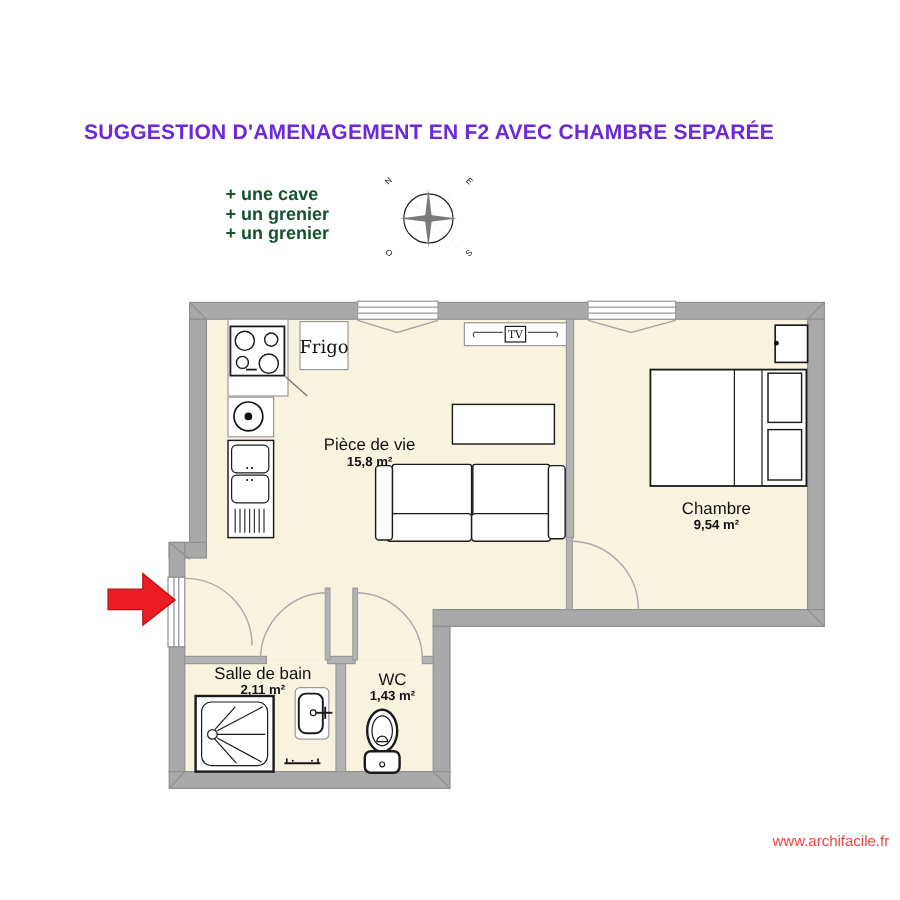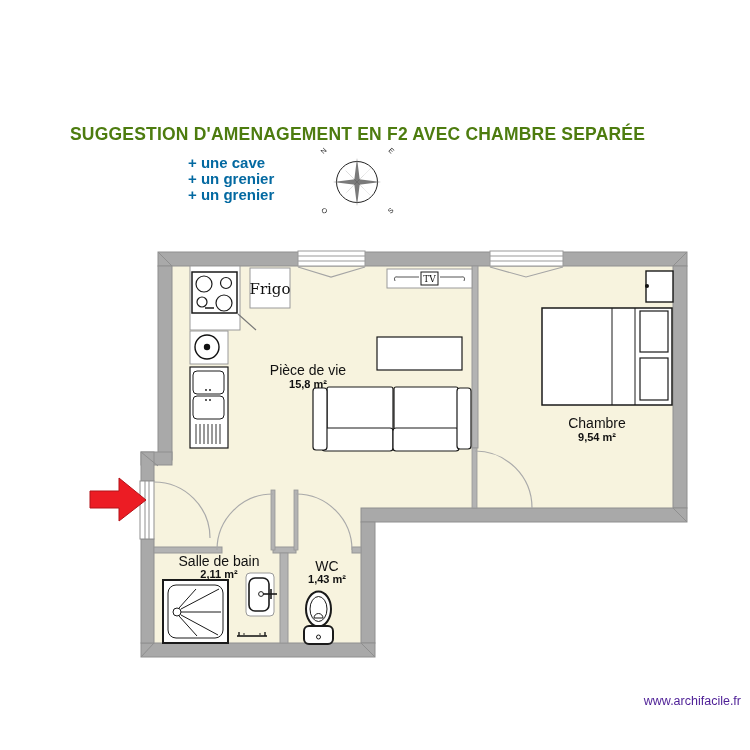--- a/index.html
+++ b/index.html
@@ -1,30 +1,30 @@
 <!DOCTYPE html>
 <html><head>
 <meta charset="utf-8">
 <style>
   html,body{margin:0;padding:0;background:#ffffff;}
   body{width:750px;height:750px;position:relative;font-family:"Liberation Sans",sans-serif;overflow:hidden;}
   .title{position:absolute;left:70px;top:100px;font-size:17.5px;font-weight:bold;letter-spacing:.2px;white-space:nowrap;}
-  .notes{position:absolute;left:188px;top:155px;font-size:15px;font-weight:bold;color:#0369a1;line-height:16px;}
+  .notes{position:absolute;left:188px;top:155px;font-size:15px;font-weight:bold;color:#14532d;line-height:16px;}
   .notes div{white-space:nowrap;}
-  .footer{position:absolute;right:9px;top:694px;font-size:12.5px;color:#4c1d95;}
+  .footer{position:absolute;right:9px;top:694px;font-size:12.5px;color:#ef4444;}
   svg{position:absolute;left:0;top:0;}
   text{font-family:"Liberation Sans",sans-serif;fill:#111;}
   .room-name{font-size:14px;}
   .room-area{font-size:11px;font-weight:bold;}
   .serif{font-family:"DejaVu Serif","Liberation Serif",serif;}
 </style>
 </head>
 <body>
 
-<div class="title" style="color:#4d7c0f;margin-top:24px;">SUGGESTION D'AMENAGEMENT EN F2 AVEC CHAMBRE SEPARÉE</div>
+<div class="title" style="color:#6d28d9;">SUGGESTION D'AMENAGEMENT EN F2 AVEC CHAMBRE SEPARÉE</div>
 
 <div class="notes">
   <div>+ une cave</div>
   <div>+ un grenier</div>
   <div>+ un grenier</div>
 </div>
 
 <svg width="750" height="750" viewBox="0 0 750 750">
 
   <g>

